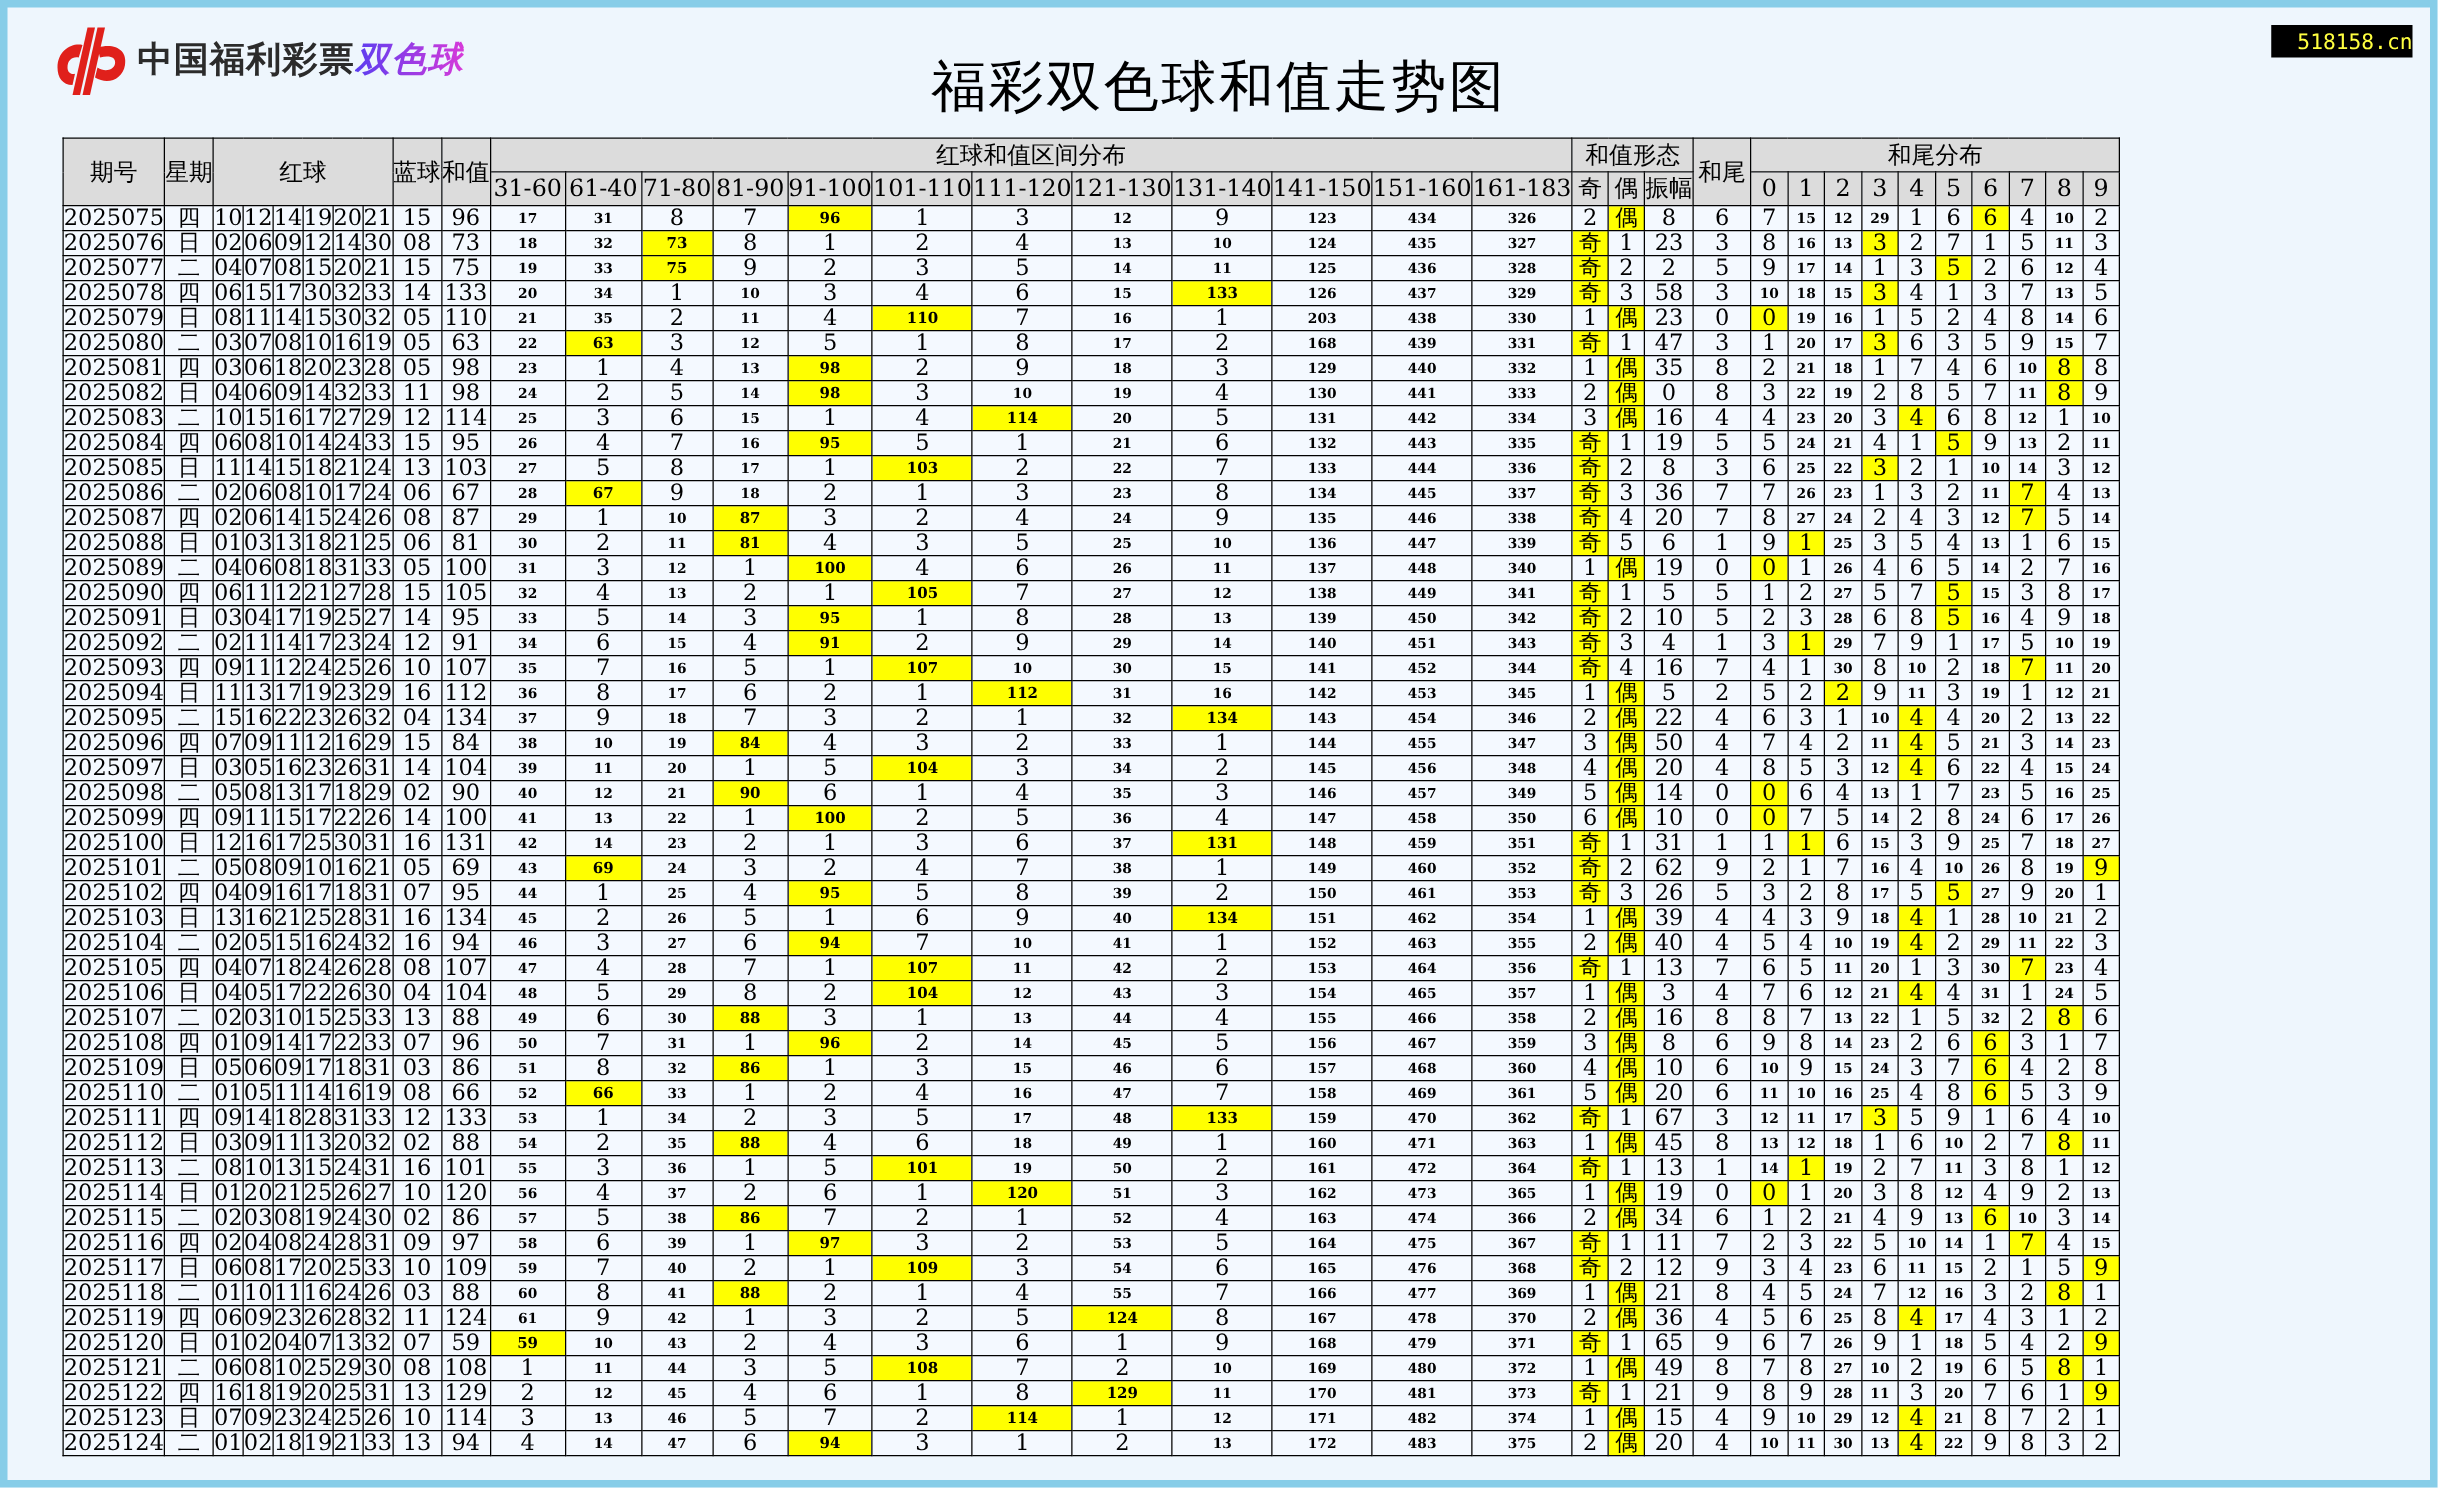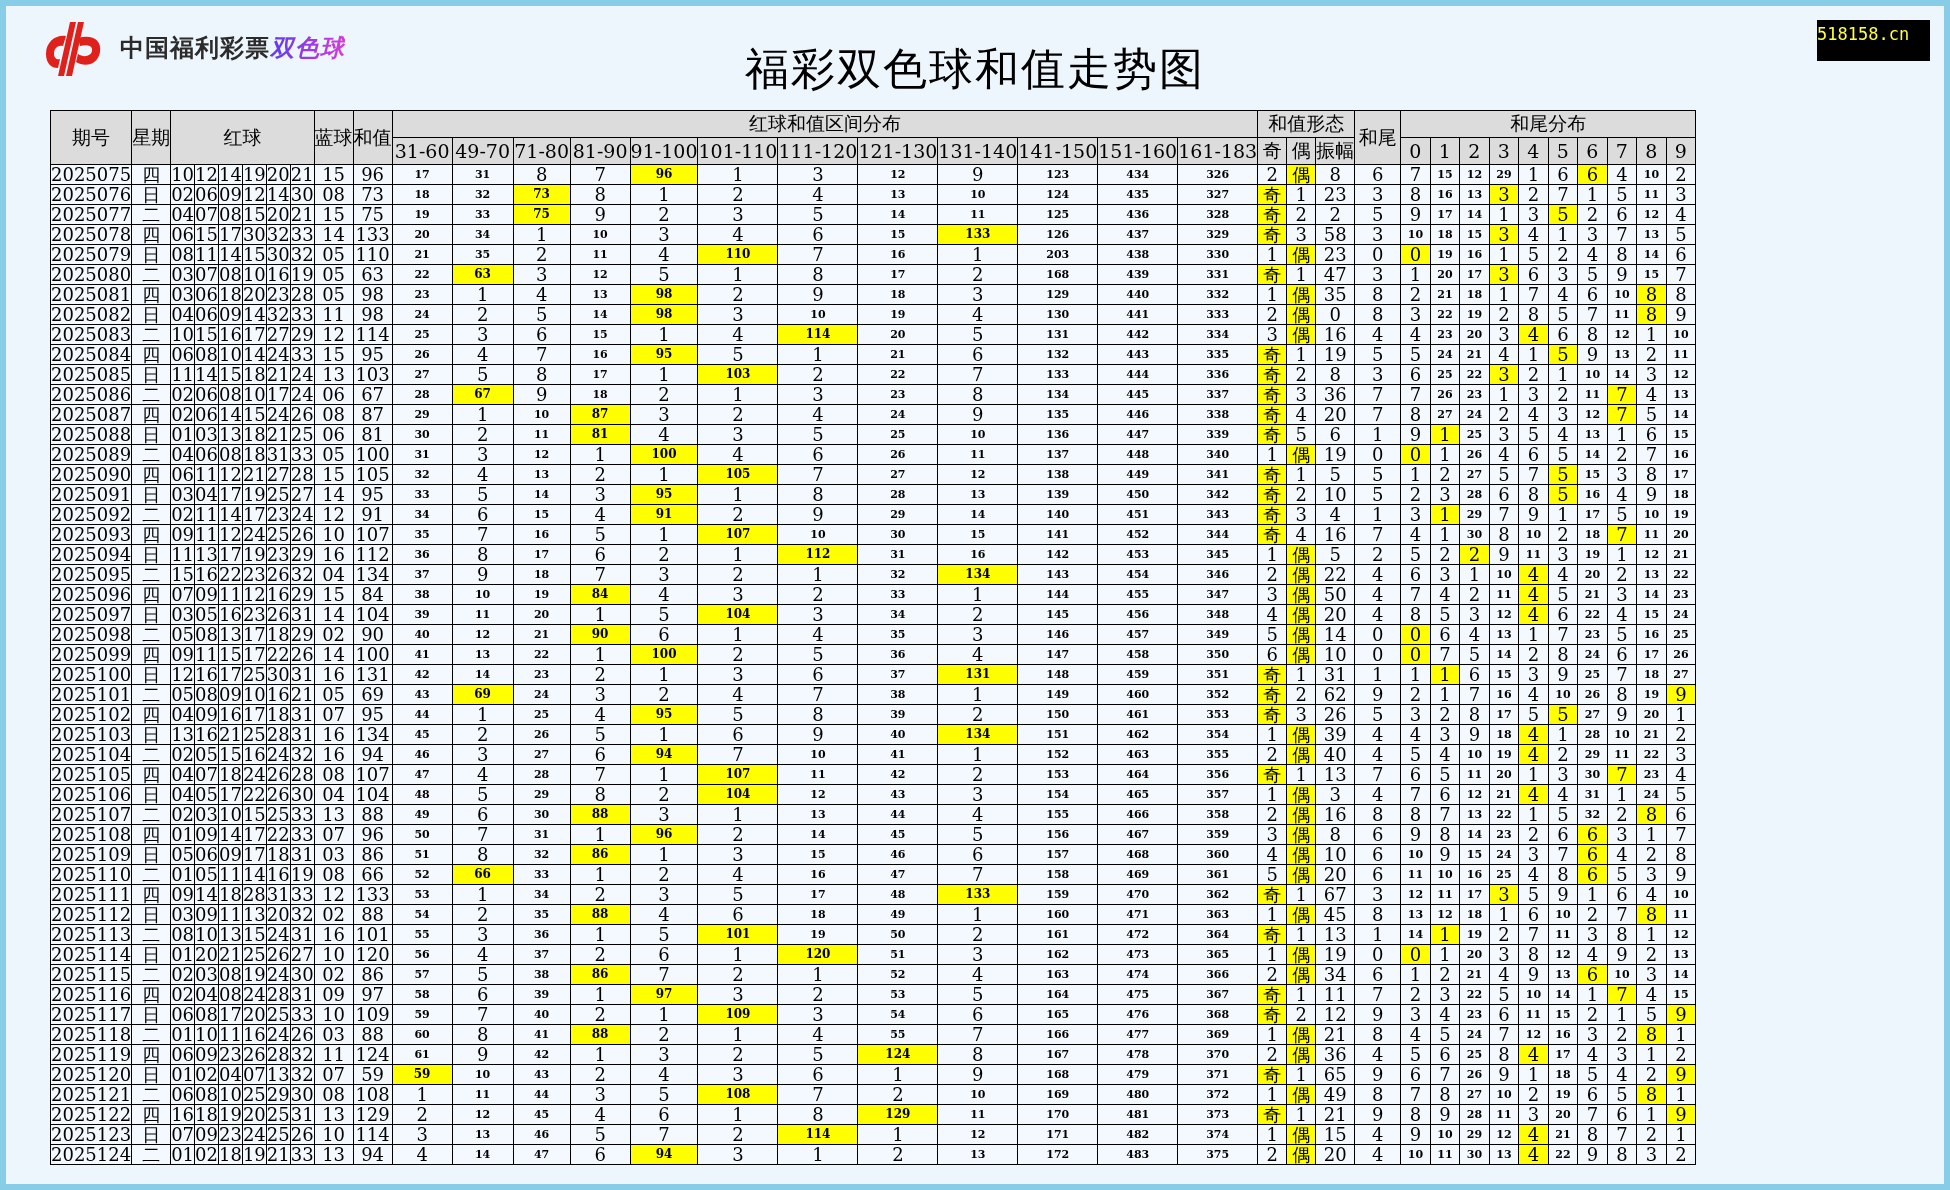--- a/index.html
+++ b/index.html
@@ -1,25 +1,25 @@
 <!DOCTYPE html>
 <html><head>
 <meta charset="utf-8">
 <style>
   html,body{margin:0;padding:0;}
   body{width:1950px;height:1190px;background:#87cde8;position:relative;overflow:hidden;
        font-family:"DejaVu Serif","Liberation Serif",serif;}
   .frame{position:absolute;left:6px;top:6px;width:1938px;height:1178px;background:#eef6fd;}
   .logo{position:absolute;left:40px;top:18px;height:60px;display:flex;align-items:center;}
   .logo-mark{width:64px;height:60px;position:relative;}
-  .logo-text{font-family:"DejaVu Sans","Liberation Sans",sans-serif;font-weight:bold;font-size:24px;color:#2b2b2b;margin-left:16px;letter-spacing:1px;}
+  .logo-text{font-family:"DejaVu Sans","Liberation Sans",sans-serif;font-weight:bold;font-size:28px;color:#2b2b2b;margin-left:6px;letter-spacing:1px;}
   .logo-accent{background:linear-gradient(90deg,#5b3df0,#d63ad9);-webkit-background-clip:text;background-clip:text;color:transparent;font-style:italic;}
   .title{position:absolute;left:0;width:1950px;top:40px;text-align:center;font-size:44px;color:#000;letter-spacing:2px;}
-  .wm{position:absolute;left:1817px;top:20px;width:113px;height:41px;background:#000;color:#ffff40;
-      font-family:"DejaVu Sans Mono","Liberation Mono",monospace;font-size:17px;line-height:29px;text-align:left;}
+  .wm{position:absolute;left:1817px;top:20px;width:113px;height:26px;background:#000;color:#ffff40;
+      font-family:"DejaVu Sans Mono","Liberation Mono",monospace;font-size:17px;line-height:29px;text-align:right;}
   table.trend{position:absolute;left:50px;top:110px;border-collapse:collapse;table-layout:fixed;background:#f4f9ff;border-radius:15px;}
   table.trend td,table.trend th{border:1.4px solid #000;padding:0;text-align:center;white-space:nowrap;overflow:hidden;
       font-family:"DejaVu Serif","Liberation Serif",serif;color:#000;}
   table.trend th{background:#dcdcdc;font-weight:normal;font-size:19px;height:24px;}
   table.trend td{height:19px;font-size:18px;line-height:19px;}
   td.sm{font-size:11px !important;font-weight:bold;}
   td.hit{background:#ffff00;}
   td.hit.sm{font-size:12px !important;}
 </style>
 </head>
@@ -86,21 +86,21 @@
       <th rowspan="2" colspan="6">红球</th>
       <th rowspan="2">蓝球</th>
       <th rowspan="2">和值</th>
       <th colspan="12">红球和值区间分布</th>
       <th colspan="3">和值形态</th>
       <th rowspan="2">和尾</th>
       <th colspan="10">和尾分布</th>
     </tr>
     <tr id="hdr2">
         <th>31-60</th>
-        <th>49-70</th>
+        <th>61-40</th>
         <th>71-80</th>
         <th>81-90</th>
         <th>91-100</th>
         <th>101-110</th>
         <th>111-120</th>
         <th>121-130</th>
         <th>131-140</th>
         <th>141-150</th>
         <th>151-160</th>
         <th>161-183</th>

